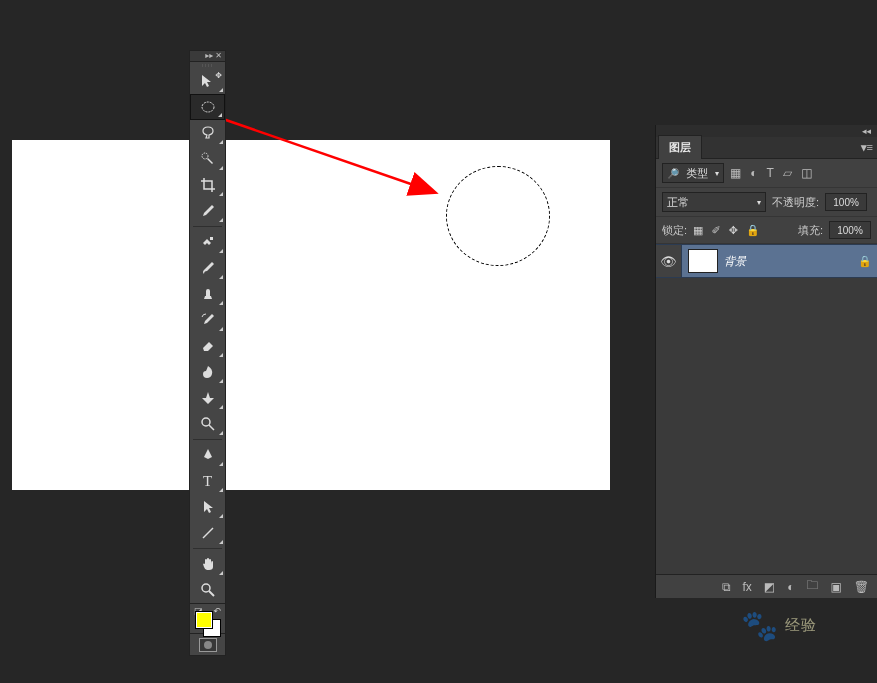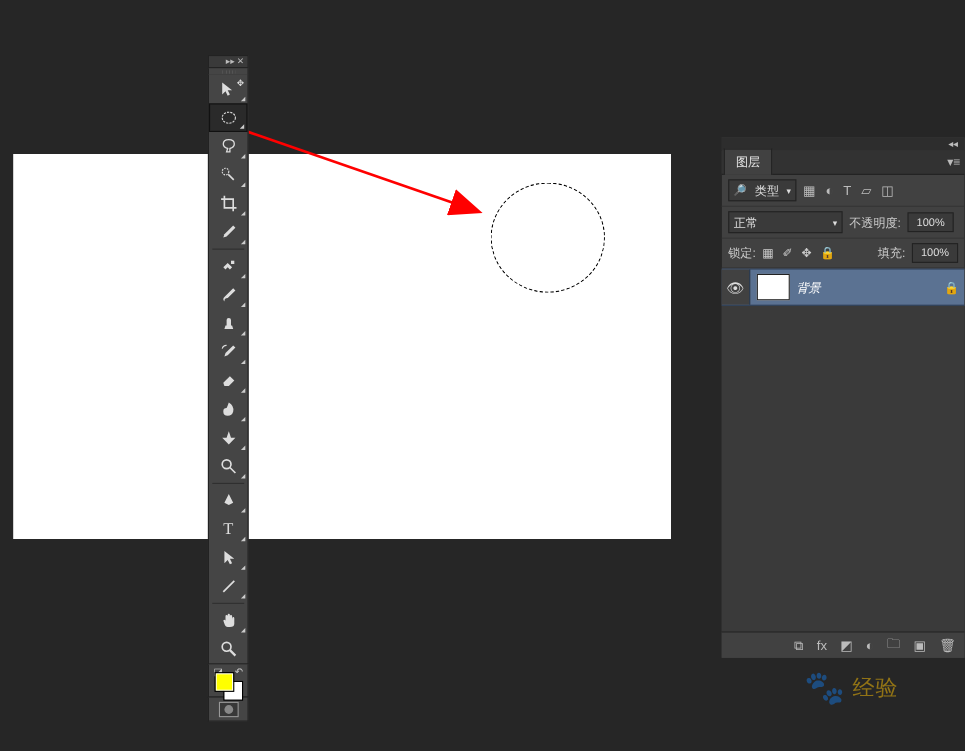--- a/index.html
+++ b/index.html
@@ -173,20 +173,21 @@
   padding-right: 6px;
 }
 .panel-collapse span { font-size: 9px; color: #bbb; cursor:pointer;}
 .panel-tabbar {
   height: 22px;
   background: #323232;
   display: flex;
   align-items: flex-end;
   border-bottom: 1px solid #222;
   position: relative;
+  font-weight: bold;
 }
 .panel-tab {
   padding: 4px 10px;
   background: #414141;
   border: 1px solid #222;
   border-bottom: none;
   color: #e6e6e6;
   font-size: 11px;
   margin-left: 2px;
   margin-bottom: -1px;
@@ -300,22 +301,22 @@
   align-items: center;
   gap: 6px;
   opacity: 0.55;
   pointer-events: none;
 }
 .wm-paw {
   font-size: 30px;
   color: #fff;
 }
 .wm-text {
-  font-size: 20px;
-  color: #eab308;
+  font-size: 15px;
+  color: #fef9c3;
   letter-spacing: 1px;
 }
 </style>
 </head>
 <body>
 
 <div class="canvas-area">
   <div class="selection-ellipse"></div>
 </div>
 

